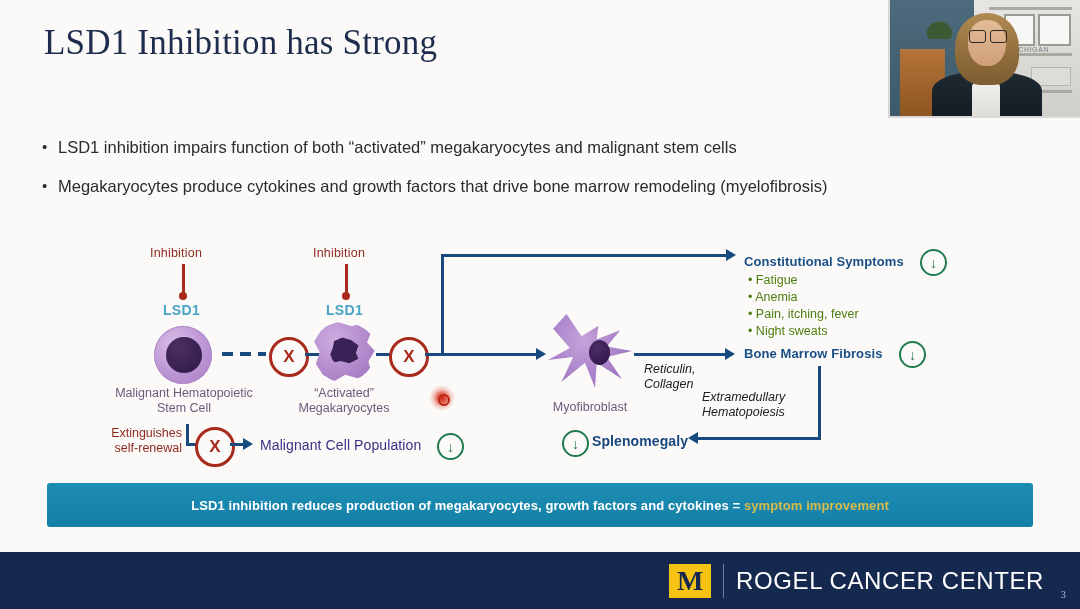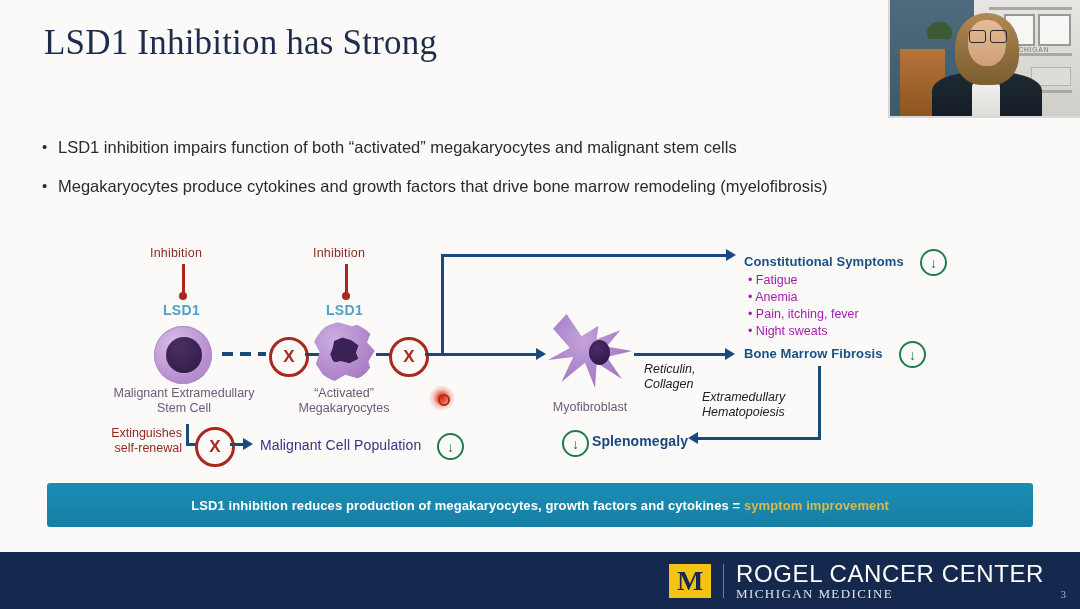--- a/index.html
+++ b/index.html
@@ -50,21 +50,21 @@
       background:linear-gradient(180deg,#f2f1ee 0%,#dedcd8 100%);border-radius:6px 6px 0 0;}
 
   
   #diagram{position:absolute;left:0;top:222px;width:1080px;height:255px;}
   .dg{position:absolute;}
   .lbl-inhib{font-size:12.5px;font-weight:normal;color:#8e2b20;letter-spacing:.2px;}
   .lbl-lsd1{font-size:14px;font-weight:bold;color:#4aa3c8;letter-spacing:.3px;}
   .cellcap{font-size:12.5px;color:#6b5a7a;text-align:center;line-height:15px;}
   .ital{font-style:italic;font-size:12.5px;color:#212121;line-height:15px;}
   .outlbl{font-size:13px;font-weight:bold;color:#1a4f86;letter-spacing:.1px;}
-  .sublist{font-size:12.5px;color:#a21caf;line-height:17px;}
+  .sublist{font-size:12.5px;color:#4d7c0f;line-height:17px;}
   .sublist div{white-space:nowrap;}
   .bold-purple{font-size:14px;font-weight:normal;color:#3f2f86;letter-spacing:.1px;}
   .bold-navy{font-size:14px;font-weight:bold;color:#17477e;letter-spacing:.1px;}
   .ext{font-size:12.5px;color:#8e2b20;text-align:right;line-height:15px;}
 
   
   .xcirc{width:34px;height:34px;border-radius:50%;border:3px solid #a82a1c;
     display:flex;align-items:center;justify-content:center;background:#fbfaf8;
     font-size:17px;font-weight:bold;color:#a82a1c;font-family:"Liberation Sans",sans-serif;}
   
@@ -176,21 +176,21 @@
     <div class="dg lbl-inhib" style="left:150px;top:24px;">Inhibition</div>
     <div class="stemline" style="left:182px;top:42px;height:32px;"></div>
     <div class="stemdot" style="left:179px;top:70px;"></div>
     <div class="dg lbl-lsd1" style="left:163px;top:80px;">LSD1</div>
 
     <div class="dg" style="left:154px;top:104px;">
       <div class="stemcell"></div>
       <div class="stemnuc"></div>
     </div>
     <div class="dg cellcap" style="left:104px;top:164px;width:160px;">
-      <div>Malignant Extramedullary</div>
+      <div>Malignant Hematopoietic</div>
       <div>Stem Cell</div>
     </div>
 
     <div class="dashrow" style="left:222px;top:130px;"></div>
     <div class="dg xcirc" style="left:269px;top:115px;">X</div>
     <div class="hline" style="left:305px;top:131px;width:18px;"></div>
     <div class="arrowR" style="left:322px;top:126px;"></div>
 
     <div class="dg lbl-inhib" style="left:313px;top:24px;">Inhibition</div>
     <div class="stemline" style="left:345px;top:42px;height:32px;"></div>
@@ -271,19 +271,18 @@
   <div id="banner">
     <div><span>LSD1 inhibition reduces production of megakaryocytes, growth factors and cytokines = </span><span class="hl">symptom improvement</span></div>
   </div>
 
   <div id="footer">
     <div id="logo">
       <div class="mblock">M</div>
       <div class="divider"></div>
       <div class="ftxt">
         <div class="l1">ROGEL CANCER CENTER</div>
-        <div class="l2">MICHIGAN MEDICINE</div>
       </div>
     </div>
     <div id="pageno">3</div>
   </div>
 
 </div>
 
 </body></html>

